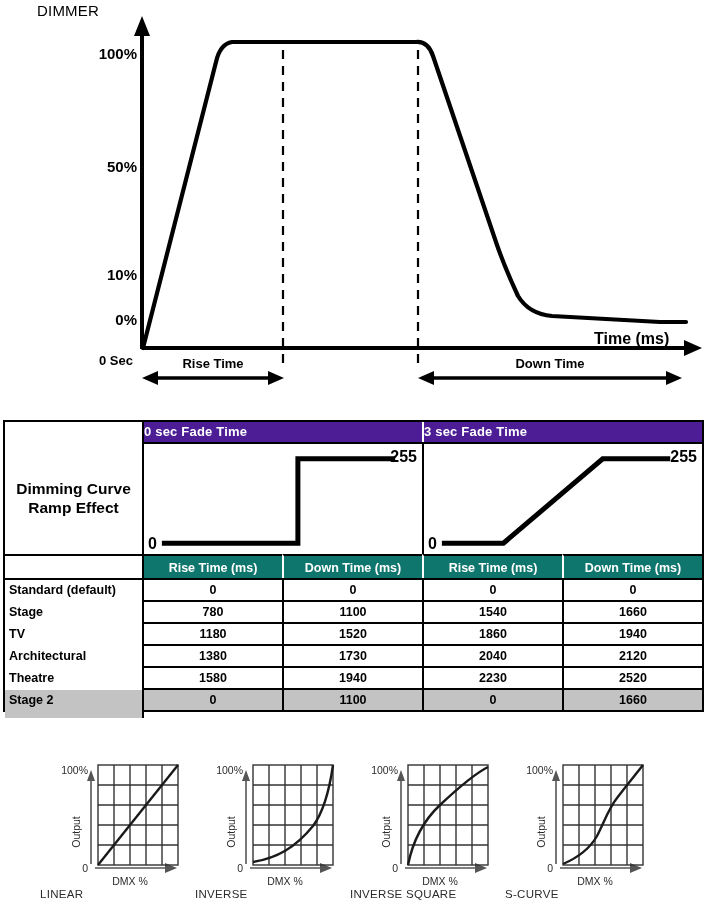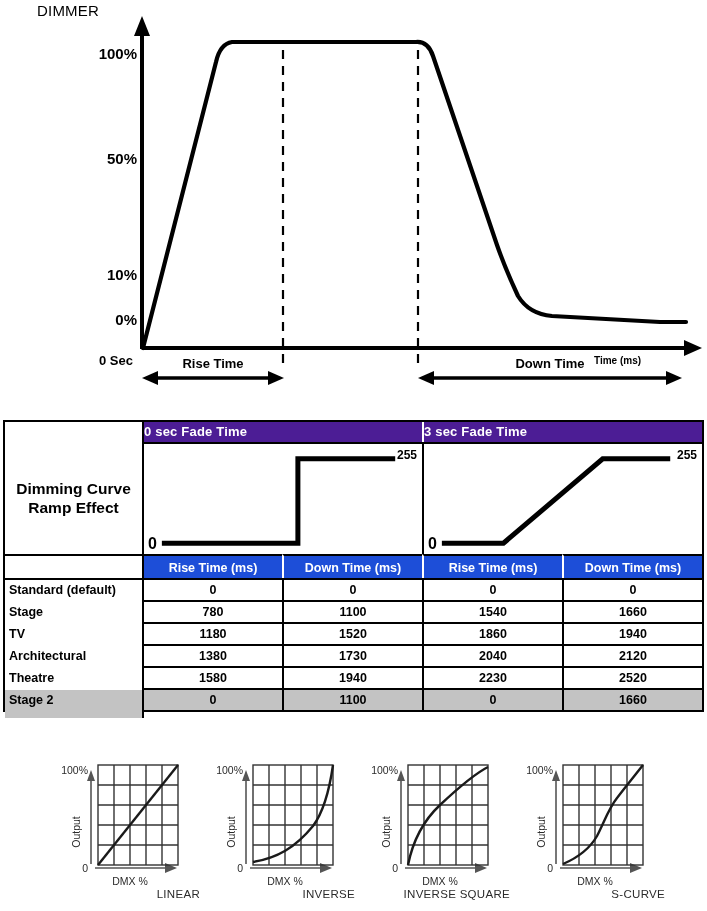--- a/index.html
+++ b/index.html
@@ -41,25 +41,24 @@
     text-align: right;
   }
   #ytick-wrap {
     position: absolute;
     left: 70px; top: 0;
     width: 67px; height: 360px;
   }
   #label-time-ms {
     position: absolute;
     left: 594px; top: 330px;
-    font-size: 10px;
-    font-weight: bold;
-    color: #000;
-    white-space: nowrap;
-    margin-top: 25px;
+    font-size: 16px;
+    font-weight: bold;
+    color: #000;
+    white-space: nowrap;
   }
   #label-zero-sec {
     position: absolute;
     left: 99px; top: 353px;
     font-size: 13px;
     font-weight: bold;
     color: #000;
     white-space: nowrap;
   }
   #label-rise-time {
@@ -138,30 +137,30 @@
   .ramp-zero {
     position: absolute;
     left: 4px; bottom: 1px;
     font-size: 16px;
     font-weight: bold;
     color: #000;
   }
   .ramp-255 {
     position: absolute;
     right: 5px; top: 4px;
-    font-size: 12px;
+    font-size: 16px;
     font-weight: bold;
     color: #000;
   }
 
   #row-cols { height: 24px; }
   #row-cols .cell-left { height: 24px; background: #fff; border-top: 2px solid #000; }
   .colhead {
     flex: 1 1 0;
-    background: #1d4ed8;
+    background: #0f766e;
     color: #fff;
     font-size: 12.5px;
     font-weight: bold;
     text-align: center;
     line-height: 24px;
     height: 24px;
     border-top: 2px solid #000;
   }
   .colhead + .colhead { border-left: 2px solid #fff; }
 
@@ -201,39 +200,39 @@
     position: absolute;
     top: 0;
     width: 160px;
     height: 159px;
   }
   .curve-item svg { display: block; }
   .curve-caption {
     position: absolute;
     left: 0; top: 136px;
     width: 160px;
-    text-align: right;
+    text-align: left;
     font-size: 11.5px;
     color: #2b2b2b;
     letter-spacing: 0.3px;
     white-space: nowrap;
   }
 </style>
 </head>
 <body>
 
 <div id="page">
 
   <div id="dimmer-chart">
 
     <div id="dimmer-title">DIMMER</div>
 
     <div id="ytick-wrap">
       <div class="ytick" style="top:45px">100%</div>
-      <div class="ytick" style="top:150px">50%</div>
+      <div class="ytick" style="top:158px">50%</div>
       <div class="ytick" style="top:266px">10%</div>
       <div class="ytick" style="top:311px">0%</div>
     </div>
 
     <svg width="707" height="400" viewBox="0 0 707 400">
 
       <g>
         <line x1="142" y1="30" x2="142" y2="349" stroke="#000" stroke-width="4"></line>
         <polygon points="142,16 134,36 150,36" fill="#000"></polygon>
       </g>

